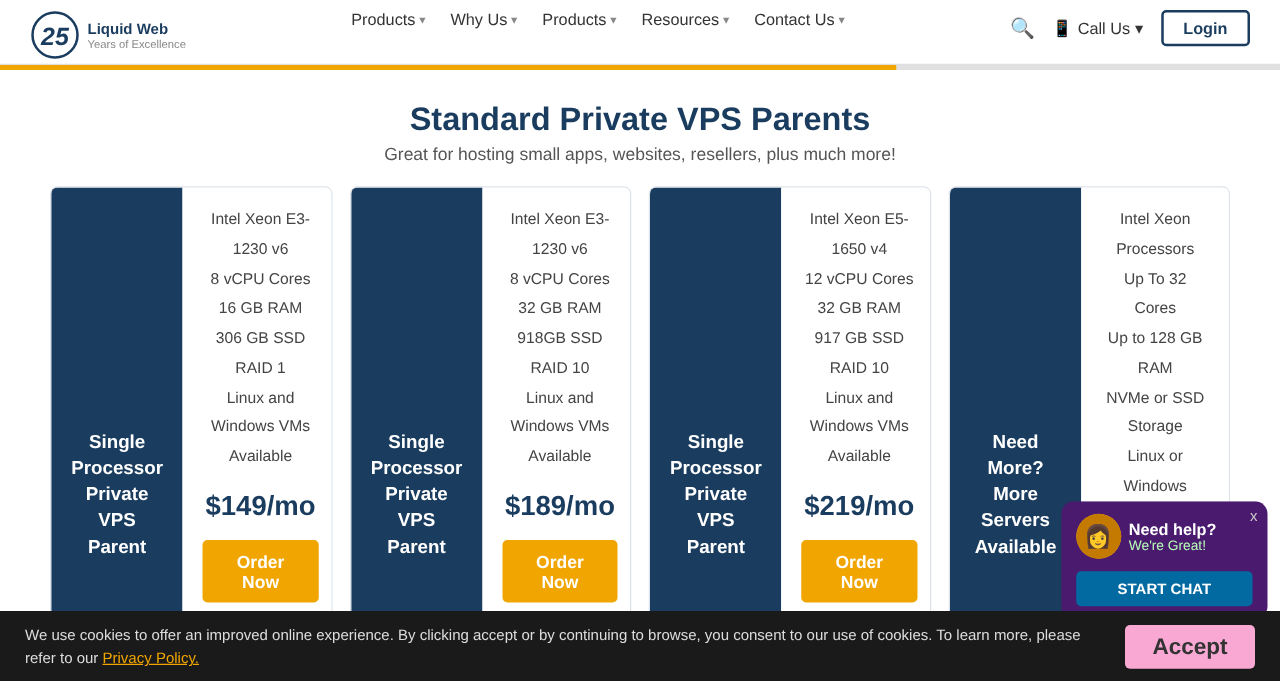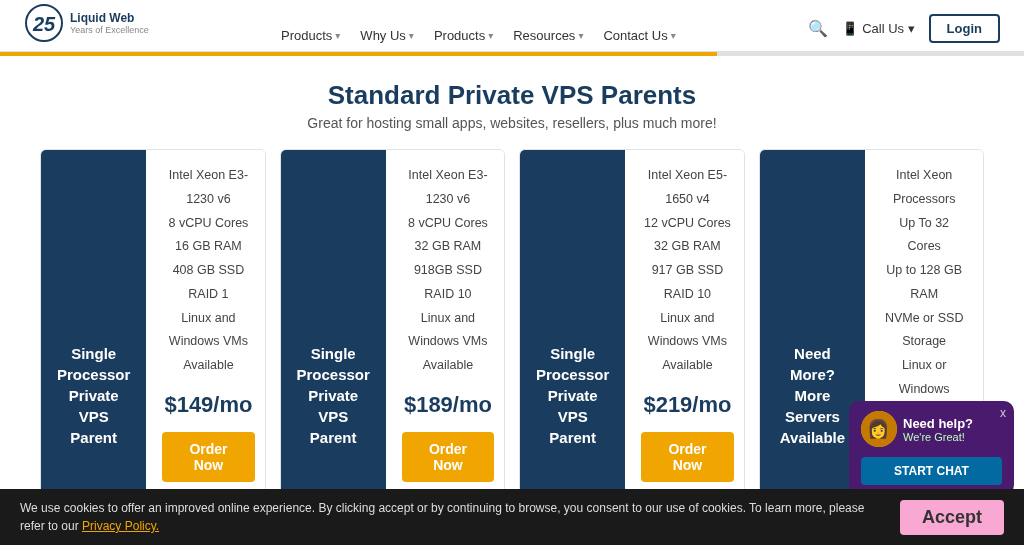--- a/index.html
+++ b/index.html
@@ -1,20 +1,20 @@
 <!DOCTYPE html>
 <html><head>
   <meta charset="utf-8">
   <style>
     * { box-sizing: border-box; margin: 0; padding: 0; }
     body { font-family: Arial, sans-serif; background: #fff; font-size: 14px; overflow-x: hidden; }
 
     
     .navbar {
-      display: flex; align-items: flex-end; justify-content: space-between;
+      display: flex; align-items: flex-start; justify-content: space-between;
       padding: 8px 24px; border-bottom: 1px solid #e0e0e0; background: #fff;
       height: 52px;
     }
     .nav-logo { display: flex; align-items: center; gap: 8px; }
     .nav-links { display: flex; align-items: center; gap: 20px; }
     .nav-link {
       color: #333; text-decoration: none; font-size: 13px; font-weight: 400;
       display: flex; align-items: center; gap: 3px; cursor: pointer;
     }
     .nav-link .chevron { font-size: 10px; color: #888; }
@@ -160,21 +160,21 @@
 
     <div class="card">
       <div class="card-header">
         <span>Single Processor Private VPS Parent</span>
       </div>
       <div class="card-body">
         <ul class="card-specs">
           <li>Intel Xeon E3-1230 v6</li>
           <li>8 vCPU Cores</li>
           <li>16 GB RAM</li>
-          <li>408 GB SSD RAID 1</li>
+          <li>306 GB SSD RAID 1</li>
           <li>Linux and Windows VMs Available</li>
         </ul>
         <div class="card-price">$149/mo</div>
         <button class="btn-order">Order Now</button>
       </div>
     </div>
 
     <div class="card">
       <div class="card-header">
         <span>Single Processor Private VPS Parent</span>

